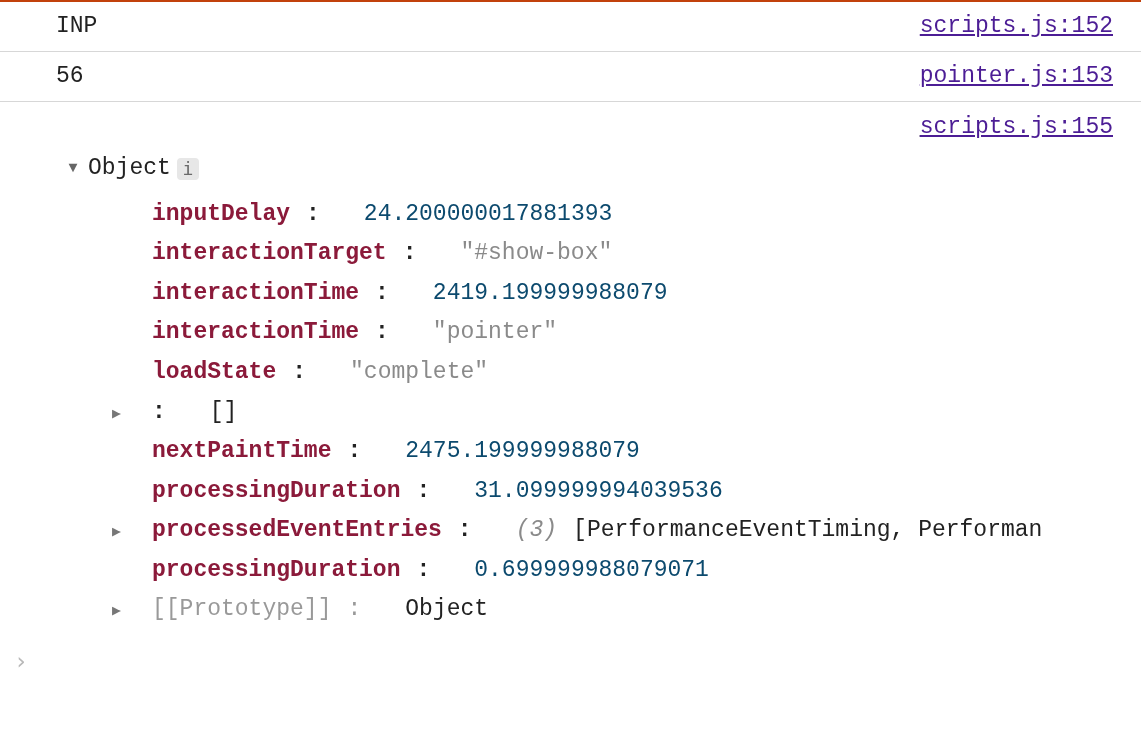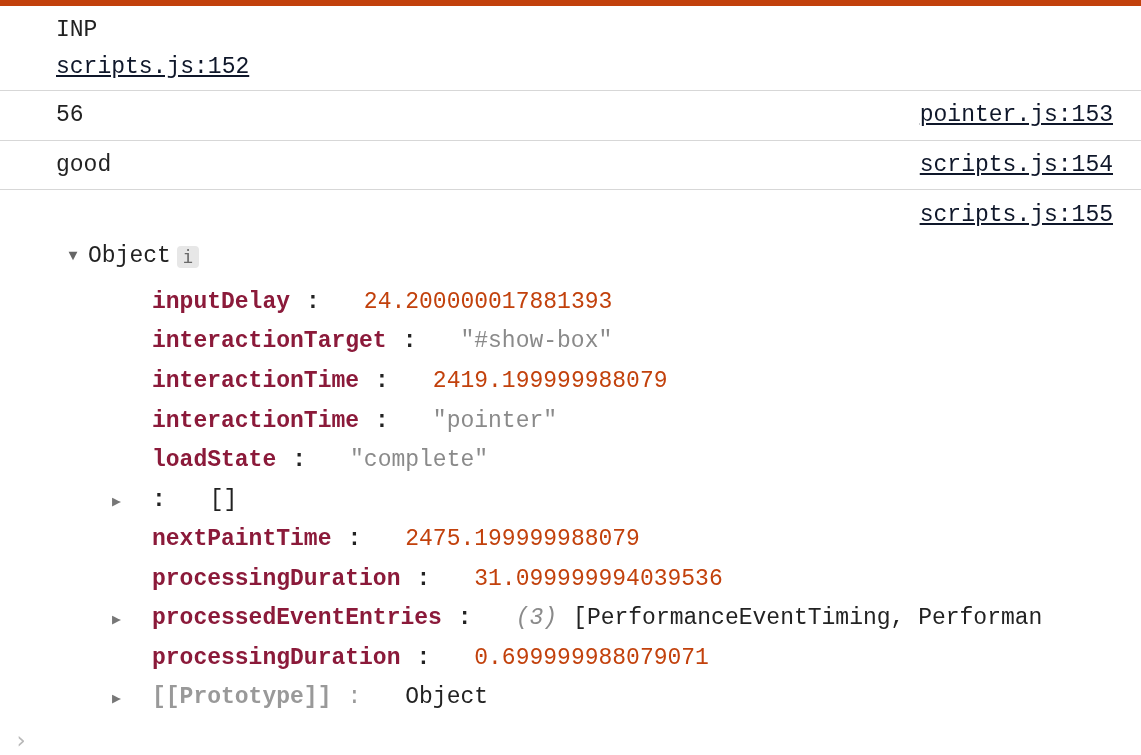--- a/index.html
+++ b/index.html
@@ -21,24 +21,24 @@
     .log-row {
       display: flex;
       align-items: flex-start;
       justify-content: space-between;
       padding: 6px 28px 6px 56px;
       border-bottom: 1px solid #d7d7d7;
       line-height: 1.6;
       white-space: nowrap;
       overflow: hidden;
     }
-    .log-row.first { border-top: 6px solid #c2410c; flex-direction: column; }
+    .log-row.first { border-top: 2px solid #c2410c; }
     .log-msg { color: #222; }
     .src-link {
-      color: #0f172a;
+      color: #4c1d95;
       text-decoration: underline;
       white-space: nowrap;
     }
     .obj-row {
       padding: 6px 28px 6px 56px;
       line-height: 1.72;
       overflow: hidden;
     }
     .obj-top {
       display: flex;
@@ -87,25 +87,25 @@
     .prop-arrow {
       width: 24px;
       text-align: left;
       color: #777;
       font-size: 15px;
       flex: none;
       cursor: pointer;
     }
     .prop-noarrow { width: 24px; flex: none; }
     .prop-key { color: #8b1a3a; font-weight: 700; }
-    .prop-key.dim { color: #999; font-weight: 700; }
+    .prop-key.dim { color: #999; font-weight: 400; }
     .colon { color: #222; font-weight: 700; }
     .colon.dim { color: #999; font-weight: 400; }
     .sp { display: inline-block; width: 12px; }
-    .val-num { color: #c2410c; }
+    .val-num { color: #0c4a6e; }
     .val-str { color: #8a8a8a; }
     .val-arr { color: #222; }
     .val-cnt { color: #8a8a8a; font-style: italic; }
     .prompt-row {
       padding: 12px 28px 0 14px;
       color: #b9b9b9;
       font-size: 23px;
     }
     .chev { font-family: Menlo, Monaco, monospace; }
   </style>
@@ -117,24 +117,20 @@
   <div class="log-row first">
     <span class="log-msg">INP</span>
     <span class="src-link">scripts.js:152</span>
   </div>
 
   <div class="log-row">
     <span class="log-msg">56</span>
     <span class="src-link">pointer.js:153</span>
   </div>
 
-  <div class="log-row">
-    <span class="log-msg">good</span>
-    <span class="src-link">scripts.js:154</span>
-  </div>
 
   <div class="obj-row">
     <div class="obj-top">
       <span></span>
       <span class="src-link">scripts.js:155</span>
     </div>
 
     <div class="obj-title">
       <span class="tri">▼</span>
       <span>Object</span>

